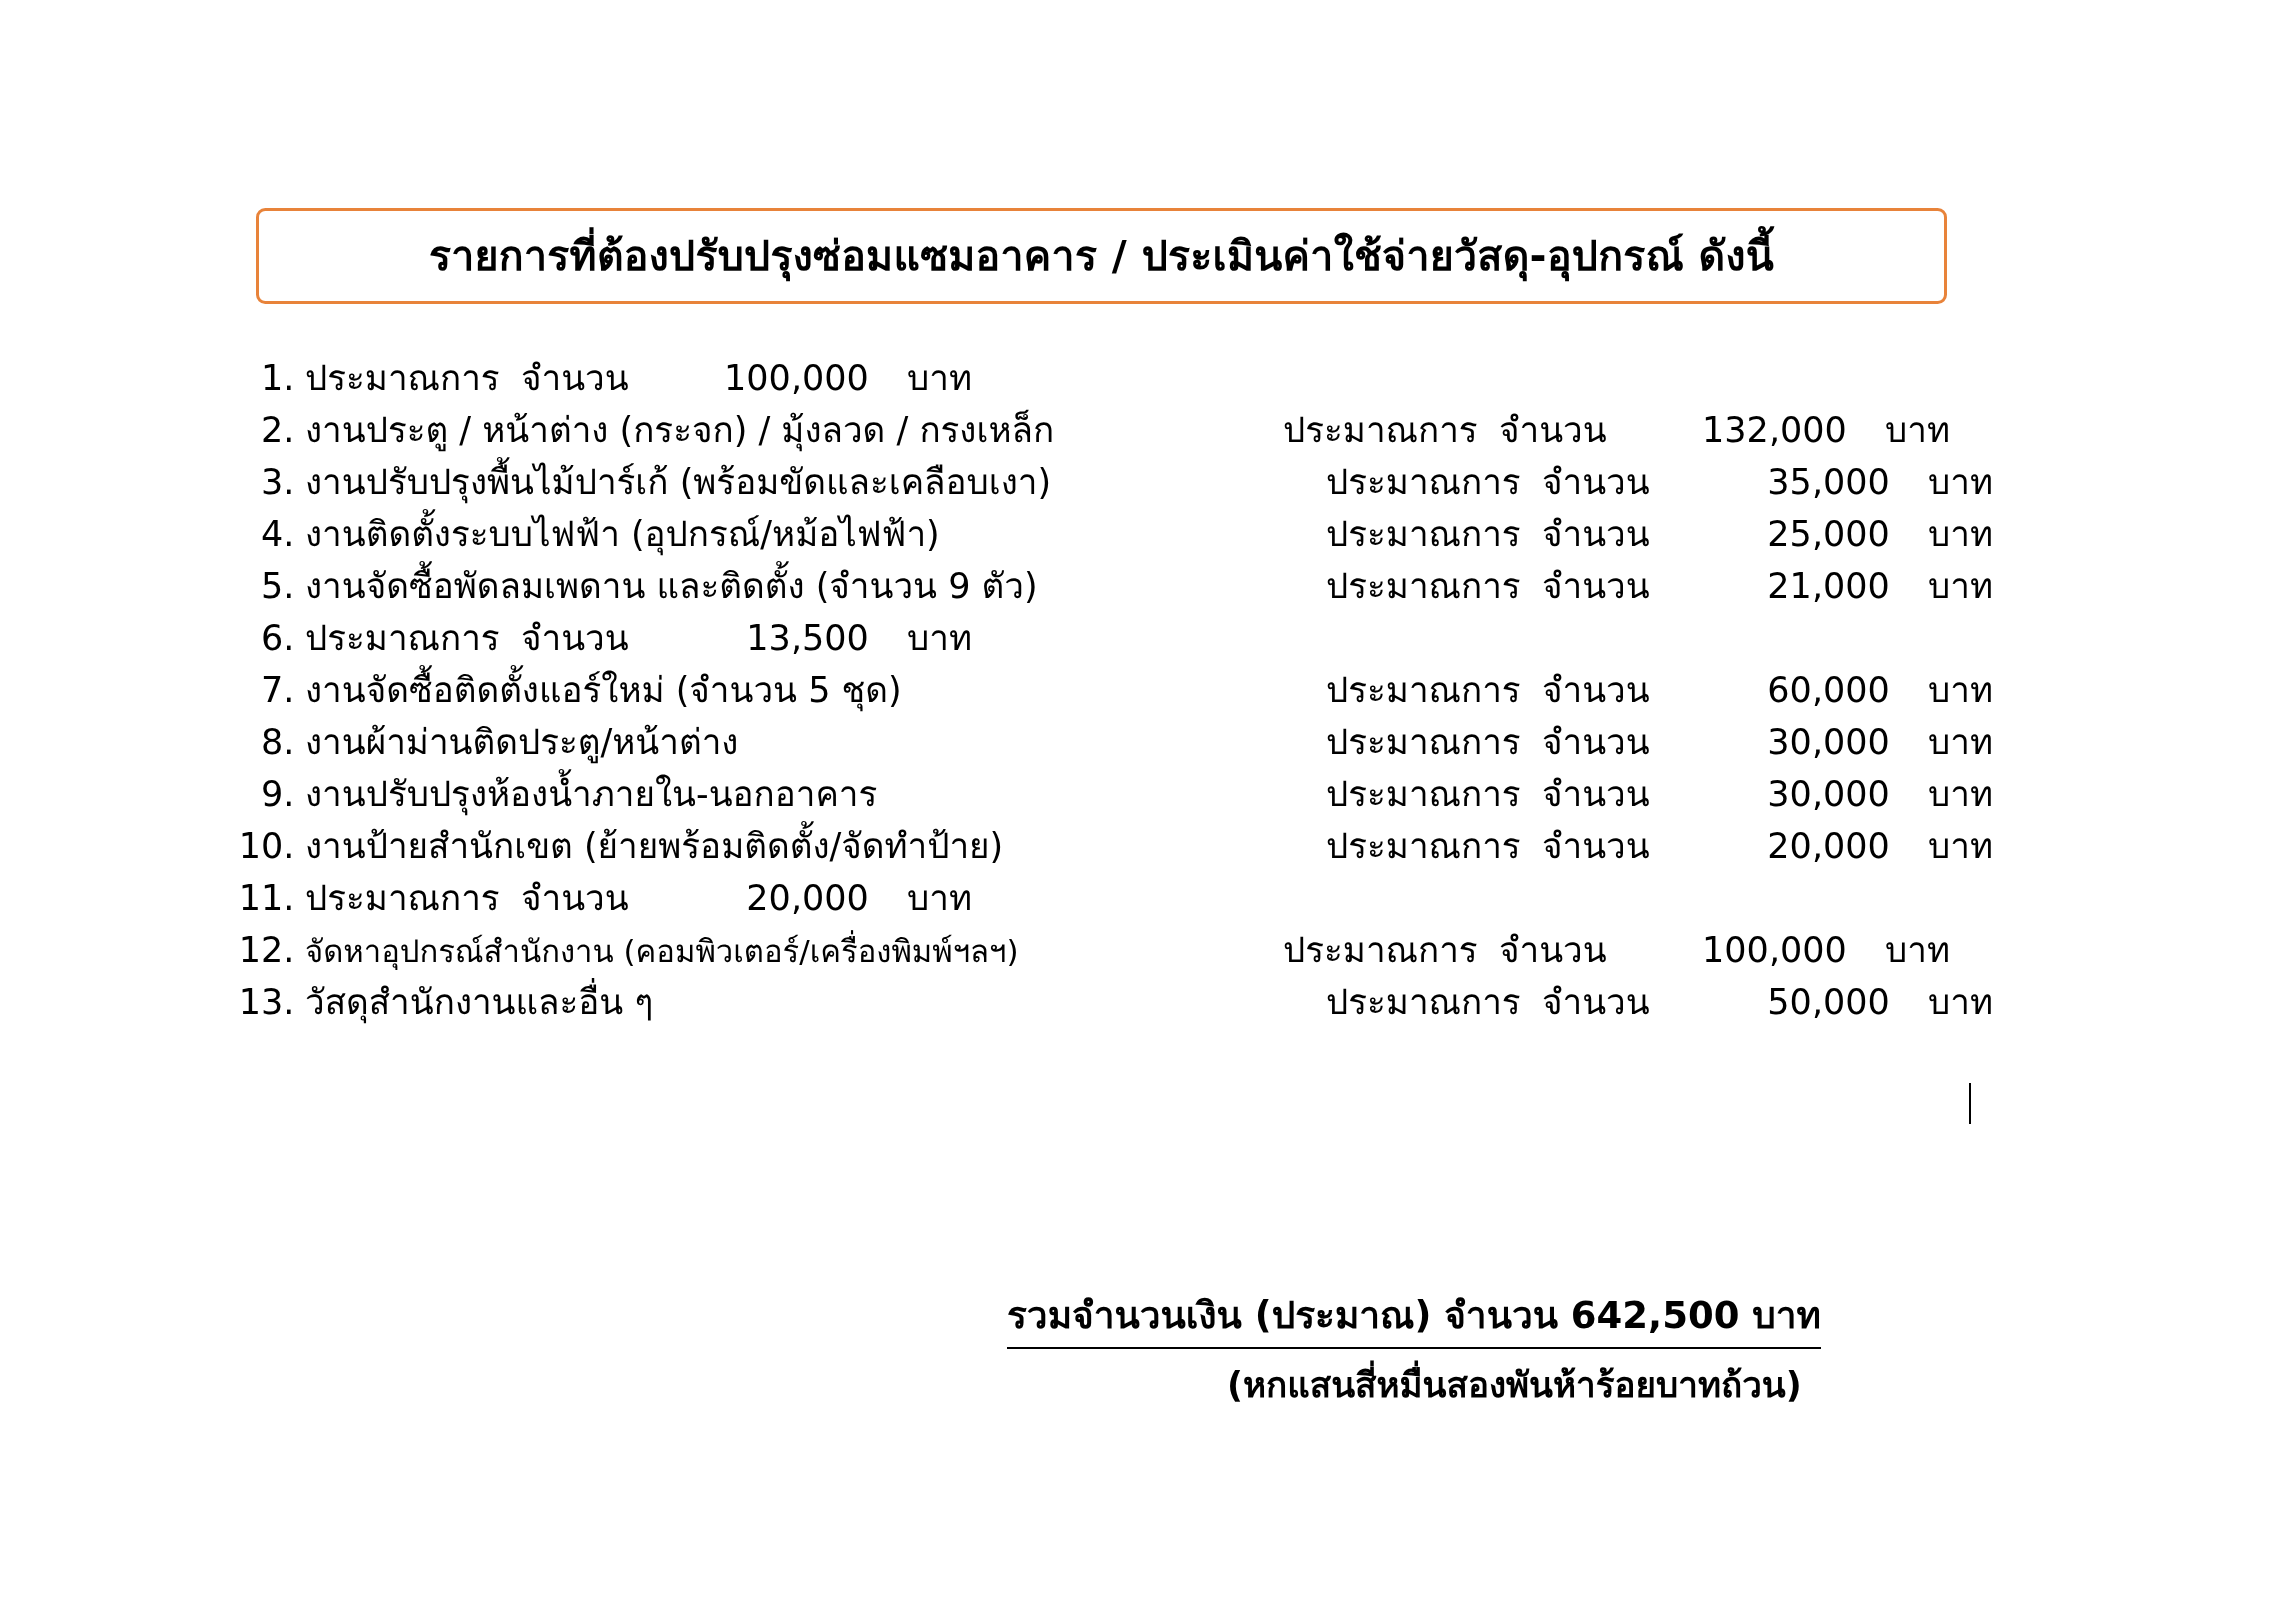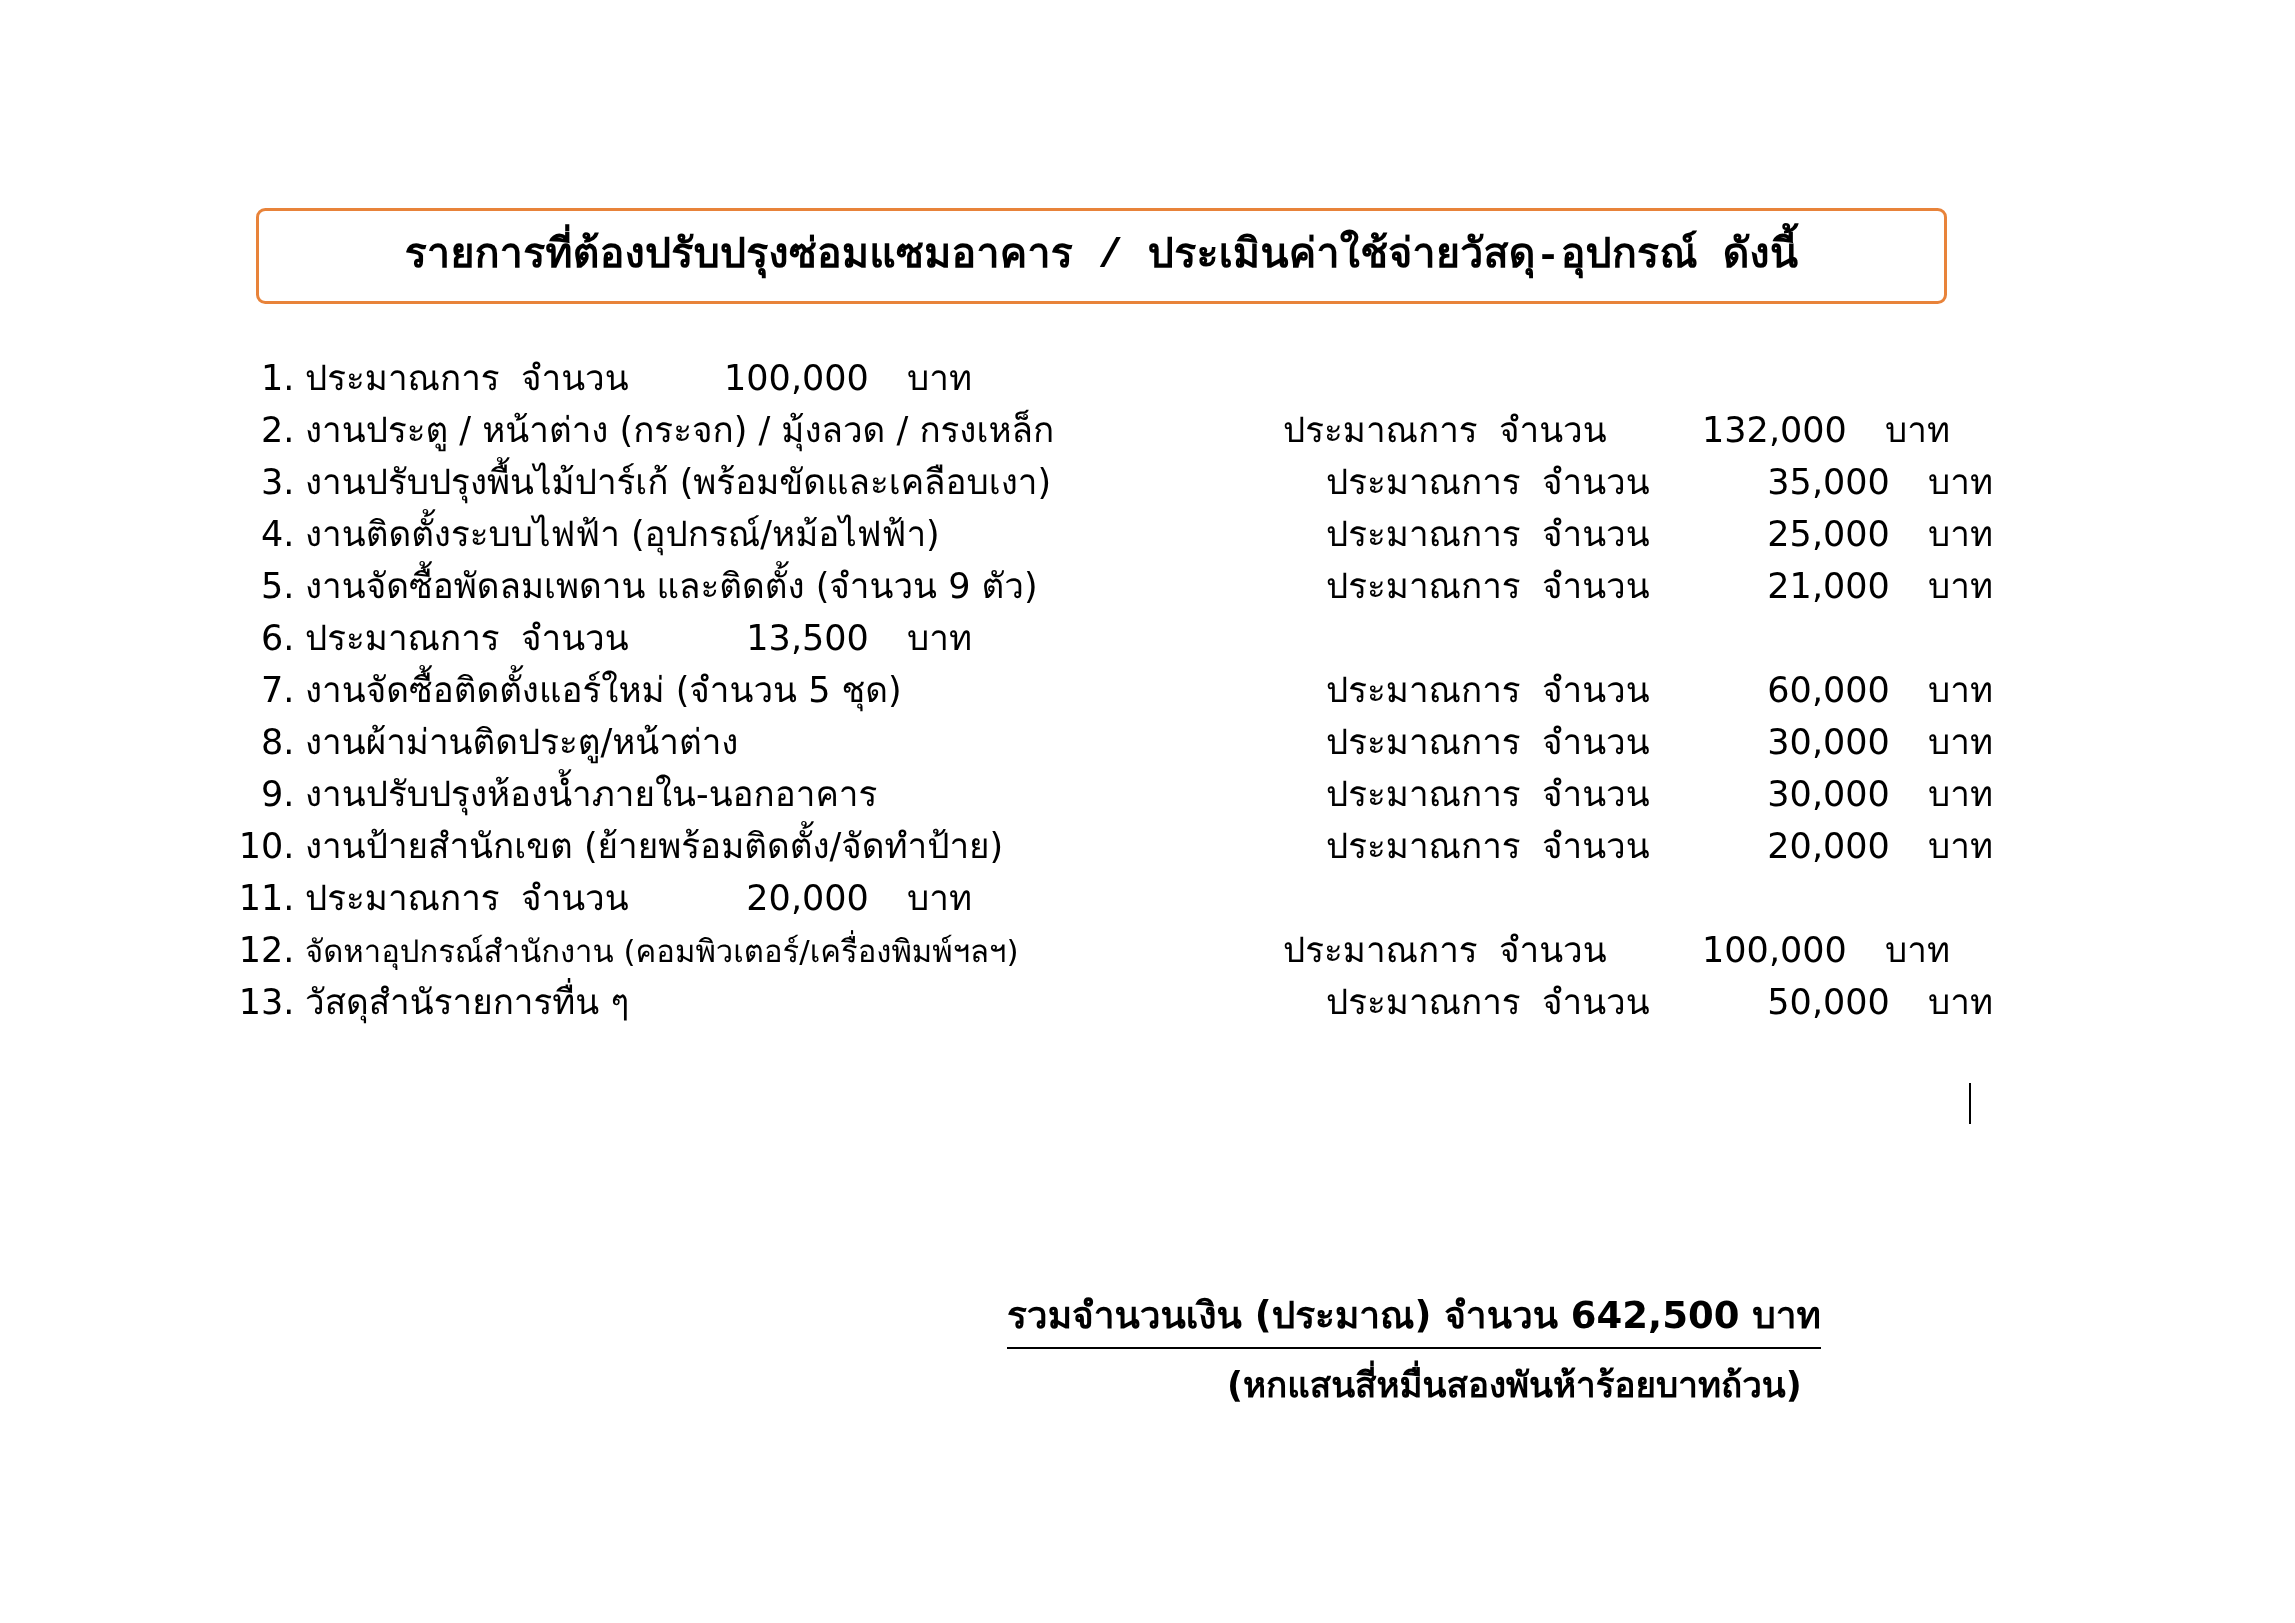--- a/index.html
+++ b/index.html
@@ -27,21 +27,20 @@
     left: 256px;
     top: 208px;
     width: 1691px;
     height: 96px;
     border: 3.3px solid #e8833a;
     border-radius: 9.2px;
     box-sizing: border-box;
     display: flex;
     align-items: center;
     justify-content: center;
-    font-family: Liberation Mono, monospace;
   }
   .title-text {
     font-size: 41px;
     font-weight: bold;
     letter-spacing: 0.3px;
     white-space: nowrap;
     line-height: 1;
   }
   .list {
     position: absolute;
@@ -229,21 +228,21 @@
       <div class="c-num">12.</div>
       <div class="c-desc small-desc">จัดหาอุปกรณ์สำนักงาน (คอมพิวเตอร์/เครื่องพิมพ์ฯลฯ)</div>
       <div class="c-est">ประมาณการ</div>
       <div class="c-qty">จำนวน</div>
       <div class="c-amt">100,000</div>
       <div class="c-unit">บาท</div>
     </div>
 
     <div class="row w4">
       <div class="c-num">13.</div>
-      <div class="c-desc">วัสดุสำนัรายการทื่น  ๆ</div>
+      <div class="c-desc">วัสดุสำนักงานและอื่น  ๆ</div>
       <div class="c-est">ประมาณการ</div>
       <div class="c-qty">จำนวน</div>
       <div class="c-amt">50,000</div>
       <div class="c-unit">บาท</div>
     </div>
 
   </div>
 
   <div class="caret"></div>
 

